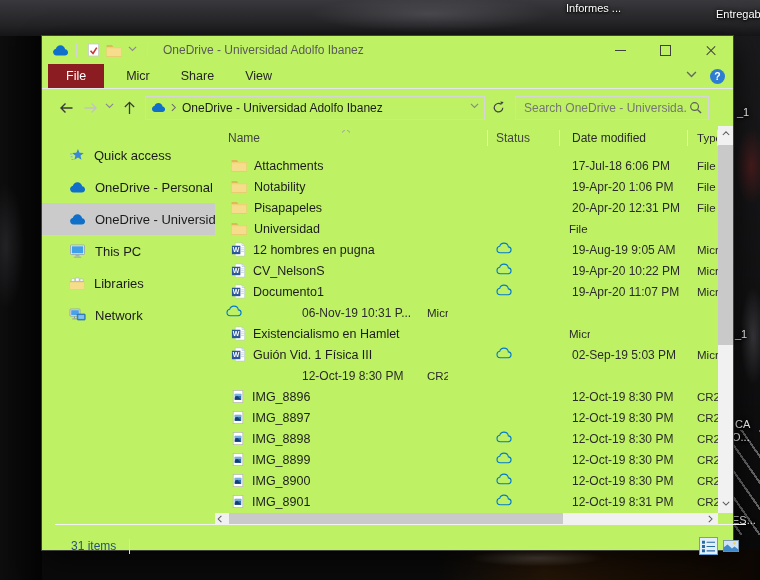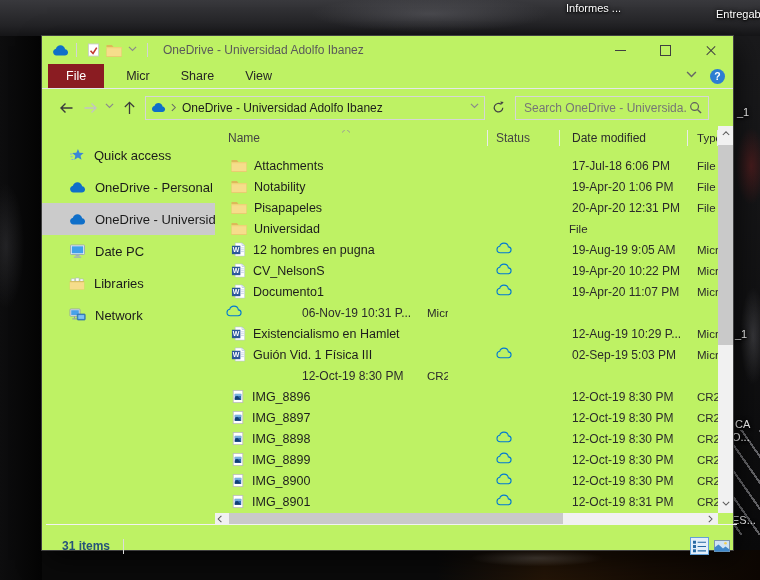--- a/index.html
+++ b/index.html
@@ -82,22 +82,22 @@
   .sortcaret{position:absolute;left:123px;top:-2px;}
   .vscroll{position:absolute;left:676px;top:0;width:15px;height:387px;background:#f1f1f1;}
   .vthumb{position:absolute;top:19px;left:0;width:15px;height:200px;background:#c9c9c9;}
   .sarrow{position:absolute;left:0;width:15px;height:15px;display:flex;align-items:center;justify-content:center;}
   .sarrow.top{top:1px;} .sarrow.bottom{bottom:1px;}
   .hscroll{position:absolute;top:477px;left:173px;width:503px;height:11px;background:#f1f1f1;}
   .hscroll .sarrow{height:11px;width:12px;top:0;}
   .hscroll .sarrow.left{left:0;} .hscroll .sarrow.right{left:auto;right:0;}
   .hthumb{position:absolute;left:14px;top:0;width:334px;height:11px;background:#c9c9c9;}
   
-  .statusbar{position:absolute;top:488px;left:4px;width:691px;height:43px;border-top:1px solid #f2f2f2;
-    display:flex;align-items:center;padding-left:16px;box-sizing:border-box;font-weight:bold;}
+  .statusbar{position:absolute;top:488px;left:13px;width:691px;height:43px;border-top:1px solid #f2f2f2;
+    display:flex;align-items:center;padding-left:16px;box-sizing:border-box;}
   .count{font-size:12px;color:#26537a;}
   .sbdiv{width:1px;height:15px;background:#dcdcdc;margin-left:13px;}
   .viewbtns{margin-left:auto;display:flex;align-items:center;gap:3px;padding-right:6px;}
   .vbtn{width:19px;height:18px;display:flex;align-items:center;justify-content:center;box-sizing:border-box;}
   .vbtn.active{background:#e2eefa;border:1px solid #63a0d8;}
 </style>
 </head>
 <body>
 
 <div class="bg bg-top"></div>
@@ -263,21 +263,21 @@
         </div>
         <div class="sbitem">
           <span class="icn">
             <svg width="17" height="14" viewBox="0 0 16 14">
               <rect x="1" y="1" width="14" height="9.5" rx="0.8" fill="#e8eef4" stroke="#90a0b0" stroke-width="0.8"></rect>
               <rect x="2.3" y="2.3" width="11.4" height="7" fill="#3fa0ea"></rect>
               <path fill="#9fb0be" d="M6.3 10.5h3.4l.5 2H5.8z"></path>
               <rect x="4.3" y="12.6" width="7.4" height="1.2" fill="#9fb0be"></rect>
             </svg>
           </span>
-          <span>Date PC</span>
+          <span>This PC</span>
         </div>
         <div class="sbitem">
           <span class="icn">
             <svg width="16" height="13" viewBox="0 0 16 13">
               <path fill="#fff" stroke="#a9b4c0" stroke-width="0.6" d="M2.2 1.8h3.5v2.5H2.2zM6.6 1h3.5v3.3H6.6zM11 2h3.2v2.3H11z"></path>
               <path fill="#dcb959" d="M.8 4.2h14.4v8.3H.8z"></path>
               <path fill="#f6dd8b" d="M.8 5.2h14.4v7.3H.8z"></path>
             </svg>
           </span>
           <span>Libraries</span>
@@ -454,21 +454,20 @@
                   <path fill="#fff" stroke="#b7c2dc" stroke-width="0.6" d="M4.5 1h7.4l2.6 2.6V15H4.5z"></path>
                   <path fill="none" stroke="#9db0d6" stroke-width="0.6" d="M11.8 1v2.7h2.7"></path>
                   <path stroke="#b9c7e2" stroke-width="0.8" d="M10.7 6.2h3M10.7 8.2h3M10.7 10.2h3"></path>
                   <rect x="1" y="4" width="9" height="9" fill="#2b579a"></rect>
                   <text x="5.5" y="11" font-size="7.5" font-weight="bold" fill="#fff" text-anchor="middle" font-family="Liberation Sans,sans-serif">W</text>
                 </svg>
               </span>
               <span>Existencialismo en Hamlet</span>
             </span>
             <span class="c-status"></span>
-            <span class="c-date">12-Aug-19 10:29 P...</span>
             <span class="c-type">Micr</span>
           </div>
           <div class="row">
             <span class="c-name">
               <span class="icn">
                 <svg width="15" height="15" viewBox="0 0 16 16">
                   <path fill="#fff" stroke="#b7c2dc" stroke-width="0.6" d="M4.5 1h7.4l2.6 2.6V15H4.5z"></path>
                   <path fill="none" stroke="#9db0d6" stroke-width="0.6" d="M11.8 1v2.7h2.7"></path>
                   <path stroke="#b9c7e2" stroke-width="0.8" d="M10.7 6.2h3M10.7 8.2h3M10.7 10.2h3"></path>
                   <rect x="1" y="4" width="9" height="9" fill="#2b579a"></rect>

